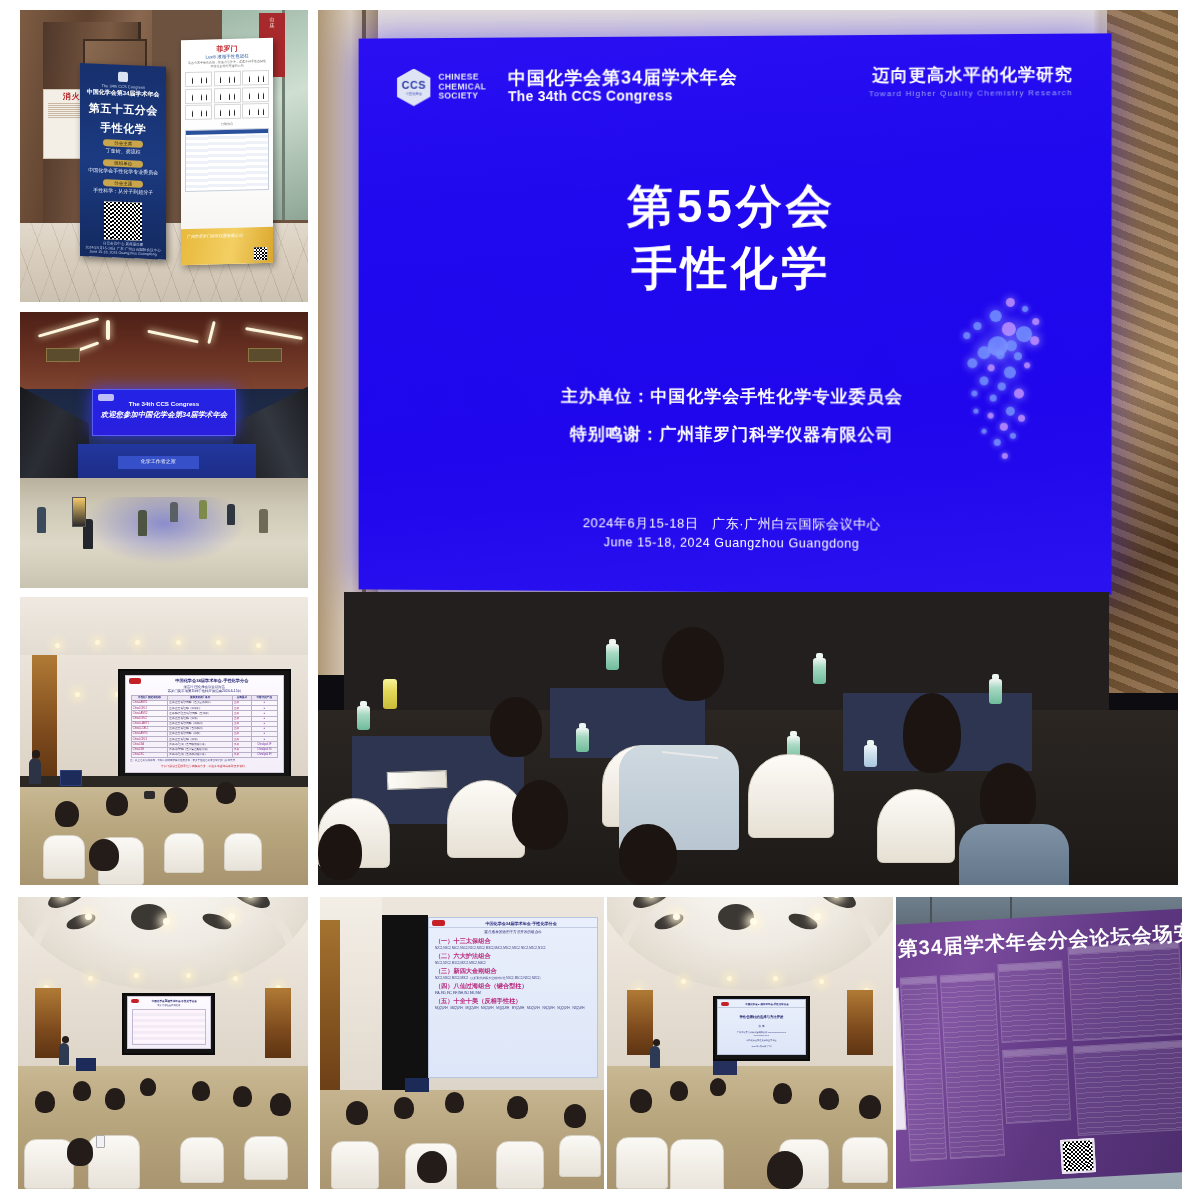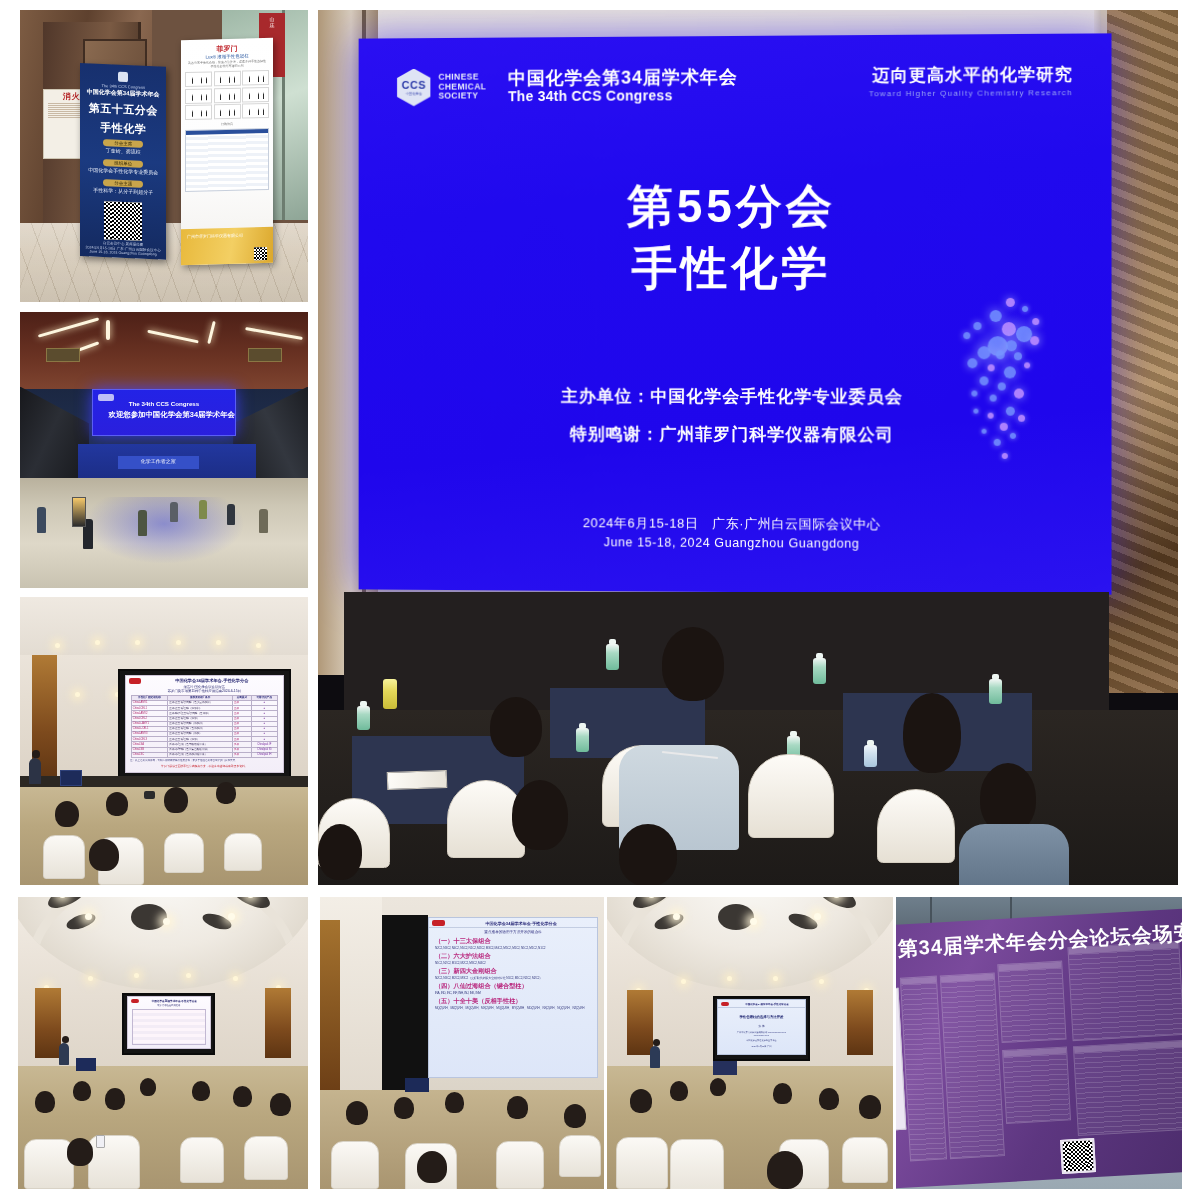--- a/index.html
+++ b/index.html
@@ -91,21 +91,21 @@
   #p2 .ceiling{ position:absolute; left:0; top:0; width:100%; height:28%;
       background:linear-gradient(180deg,#4d2017,#6b3323 60%,#7e4430); }
   #p2 .ceiling .tube{ position:absolute; background:#fdf6df; border-radius:2px;
       box-shadow:0 0 7px #ffeec2; }
   #p2 .hallwall{ position:absolute; left:0; top:28%; width:100%; height:30%;
       background:linear-gradient(180deg,#1b2742,#243456); }
   #p2 .led{ position:absolute; left:25%; top:28%; width:50%; height:17%;
       background:linear-gradient(180deg,#2323e6,#2a1fdd); border:1px solid #5a5ef5;
       box-shadow:0 0 16px rgba(60,60,255,.85); }
   #p2 .led .l-en{ color:#fff; font-size:6.2px; font-weight:bold; text-align:center; margin-top:10px;}
-  #p2 .led .l-cn{ color:#fff; font-size:7.4px; font-weight:bold; text-align:right; margin-top:3px;}
+  #p2 .led .l-cn{ color:#fff; font-size:7.4px; font-weight:bold; text-align:center; margin-top:3px;font-style:italic;}
   #p2 .led .l-logo{ position:absolute; left:5px; top:4px; width:16px;height:7px;
       border-radius:2px; background:rgba(255,255,255,.7); }
   #p2 .escL{ position:absolute; left:0; top:27%; width:24%; height:48%;
       background:linear-gradient(115deg,#17181c,#2b2e35 40%,#101114);
       clip-path:polygon(0 0,100% 28%,100% 100%,0 100%); }
   #p2 .escR{ position:absolute; right:0; top:27%; width:26%; height:48%;
       background:linear-gradient(-115deg,#1b1d22,#33373f 40%,#121316);
       clip-path:polygon(0 28%,100% 0,100% 100%,0 100%); }
   #p2 .booths{ position:absolute; left:20%; top:48%; width:62%; height:14%;
       background:linear-gradient(180deg,#22379f,#1b2c83); }

